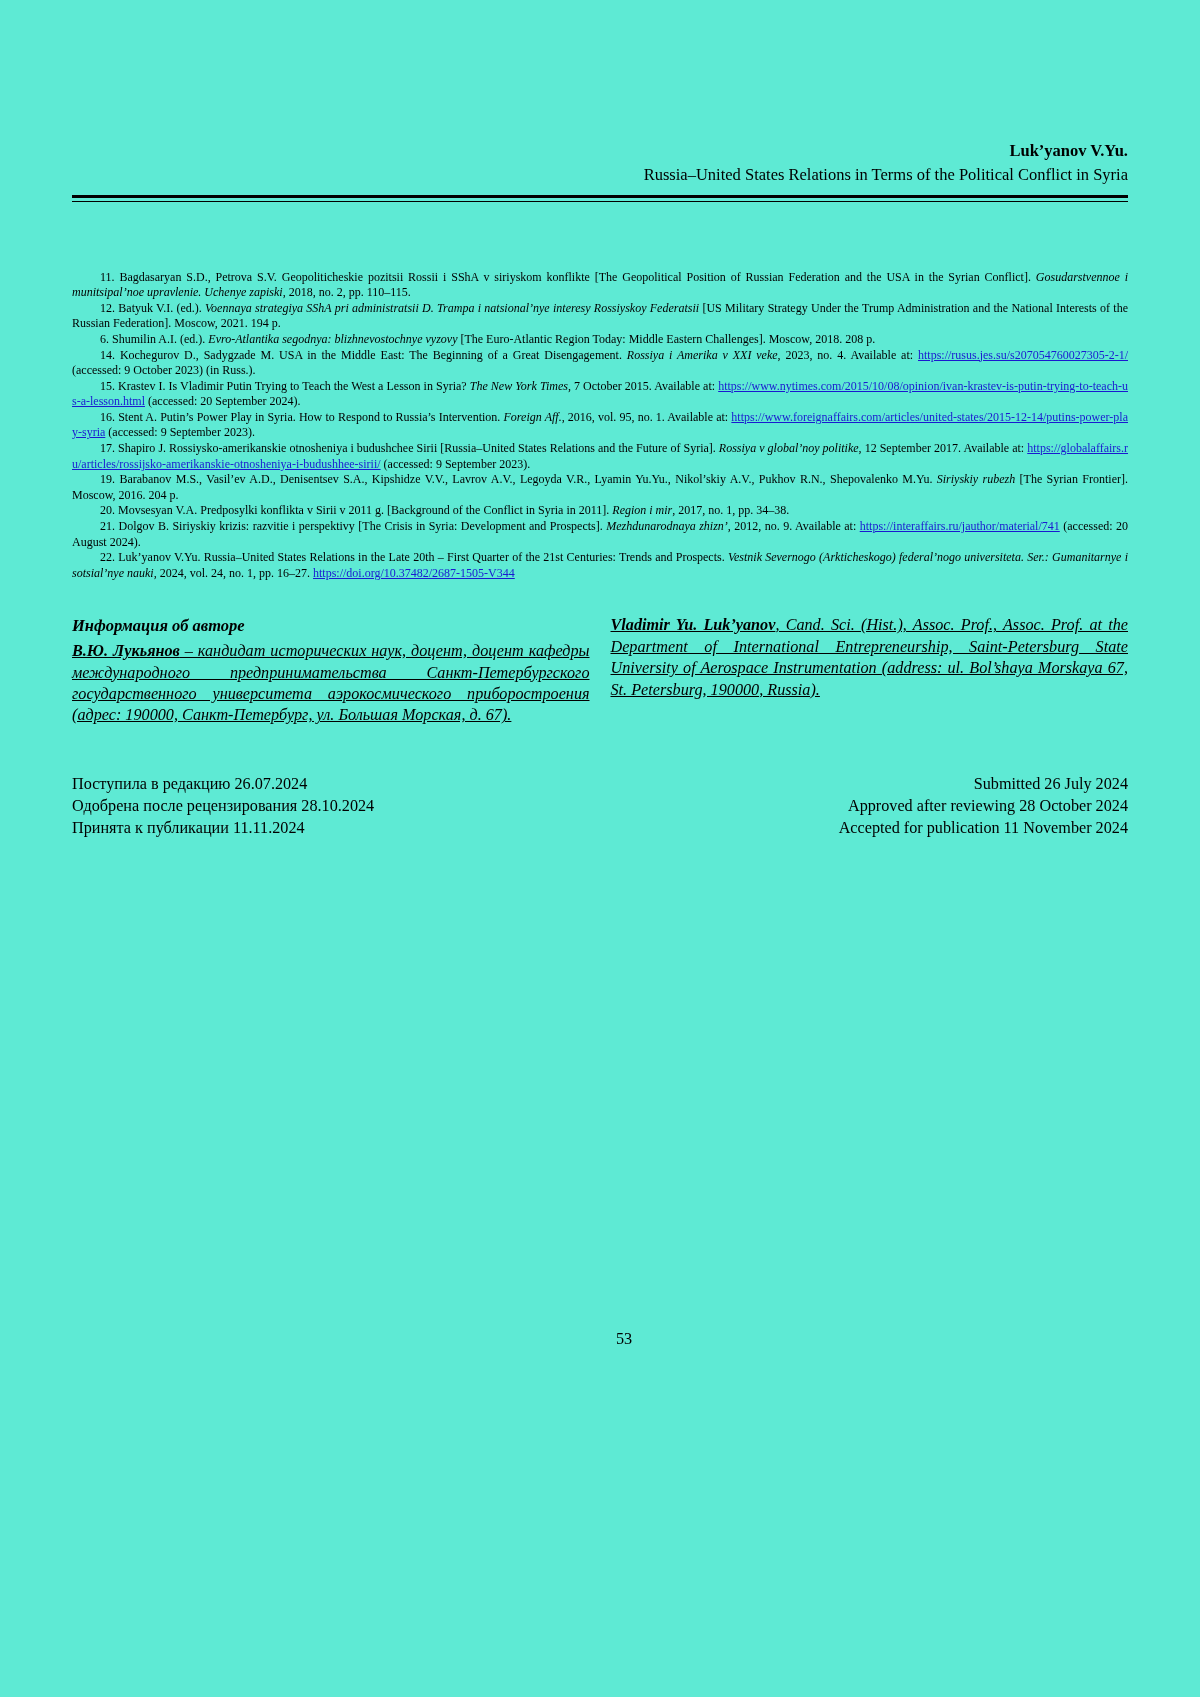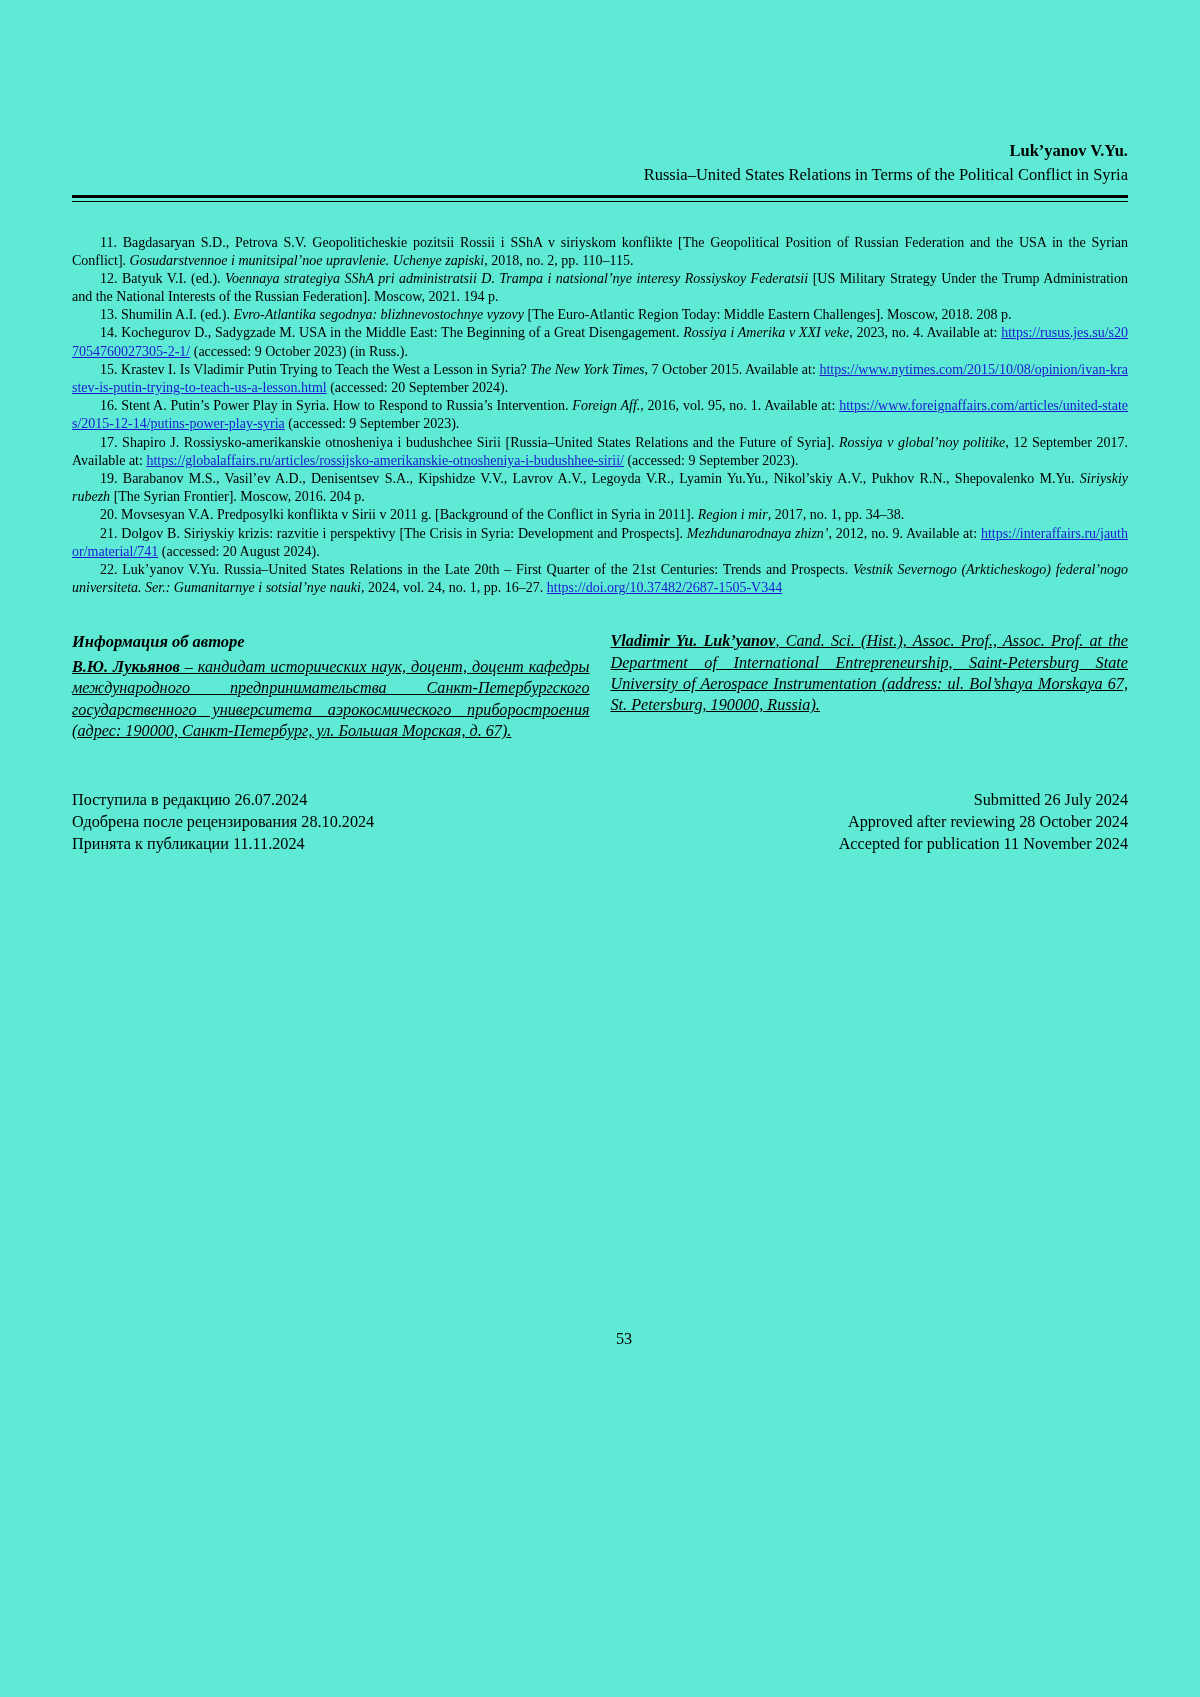--- a/index.html
+++ b/index.html
@@ -38,22 +38,22 @@
   }
   .header-rule {
     margin-top: 8px;
     border-top: 3px solid #000;
     border-bottom: 1px solid #000;
     height: 3px;
     box-sizing: content-box;
   }
   
   .refs {
-    margin-top: 32px;
-    font-size: 14px;
+    margin-top: 68px;
+    font-size: 12px;
     line-height: 1.30;
     text-align: justify;
   }
   .ref {
     text-indent: 28px;
     margin: 0;
     padding: 0;
   }
   .it { font-style: italic; }
   a.link {
@@ -113,21 +113,21 @@
 
     <div class="header-block">
       <div class="header-author">Luk’yanov V.Yu.</div>
       <div class="header-title">Russia–United States Relations in Terms of the Political Conflict in Syria</div>
     </div>
     <div class="header-rule"></div>
 
     <div class="refs" id="refs-container">
         <p class="ref"><span>11. Bagdasaryan S.D., Petrova S.V. Geopoliticheskie pozitsii Rossii i SShA v siriyskom konflikte [The Geopolitical Position of Russian Federation and the USA in the Syrian Conflict]. </span><span class="it">Gosudarstvennoe i munitsipal’noe upravlenie. Uchenye zapiski</span><span>, 2018, no. 2, pp. 110–115.</span></p>
         <p class="ref"><span>12. Batyuk V.I. (ed.). </span><span class="it">Voennaya strategiya SShA pri administratsii D. Trampa i natsional’nye interesy Rossiyskoy Federatsii</span><span> [US Military Strategy Under the Trump Administration and the National Interests of the Russian Federation]. Moscow, 2021. 194 p.</span></p>
-        <p class="ref"><span>13. Shumilin A.I. (ed.). </span><span class="it">Evro-Atlantika segodnya: blizhnevostochnye vyzovy</span><span> [The Euro-Atlantic Region Today: Middle Eastern Challenges]. Moscow, 2018. 208 p.</span></p>
+        <p class="ref"><span>6. Shumilin A.I. (ed.). </span><span class="it">Evro-Atlantika segodnya: blizhnevostochnye vyzovy</span><span> [The Euro-Atlantic Region Today: Middle Eastern Challenges]. Moscow, 2018. 208 p.</span></p>
         <p class="ref"><span>14. Kochegurov D., Sadygzade M. USA in the Middle East: The Beginning of a Great Disengagement. </span><span class="it">Rossiya i Amerika v XXI veke</span><span>, 2023, no. 4. Available at: </span><a class="link" href="#">https://rusus.jes.su/s207054760027305-2-1/</a><span> (accessed: 9 October 2023) (in Russ.).</span></p>
         <p class="ref"><span>15. Krastev I. Is Vladimir Putin Trying to Teach the West a Lesson in Syria? </span><span class="it">The New York Times</span><span>, 7 October 2015. Available    at:    </span><a class="link" href="#">https://www.nytimes.com/2015/10/08/opinion/ivan-krastev-is-putin-trying-to-teach-us-a-lesson.html</a><span> (accessed: 20 September 2024).</span></p>
         <p class="ref"><span>16. Stent A. Putin’s Power Play in Syria. How to Respond to Russia’s Intervention. </span><span class="it">Foreign Aff.</span><span>, 2016, vol. 95, no. 1. Available at: </span><a class="link" href="#">https://www.foreignaffairs.com/articles/united-states/2015-12-14/putins-power-play-syria</a><span> (accessed: 9 September 2023).</span></p>
         <p class="ref"><span>17. Shapiro J. Rossiysko-amerikanskie otnosheniya i budushchee Sirii [Russia–United States Relations and the Future of Syria]. </span><span class="it">Rossiya v global’noy politike</span><span>, 12 September 2017. Available at: </span><a class="link" href="#">https://globalaffairs.ru/articles/rossijsko-amerikanskie-otnosheniya-i-budushhee-sirii/</a><span> (accessed: 9 September 2023).</span></p>
         <p class="ref"><span>19. Barabanov M.S., Vasil’ev A.D., Denisentsev S.A., Kipshidze V.V., Lavrov A.V., Legoyda V.R., Lyamin Yu.Yu., Nikol’skiy A.V., Pukhov R.N., Shepovalenko M.Yu. </span><span class="it">Siriyskiy rubezh</span><span> [The Syrian Frontier]. Moscow, 2016. 204 p.</span></p>
         <p class="ref"><span>20. Movsesyan V.A. Predposylki konflikta v Sirii v 2011 g. [Background of the Conflict in Syria in 2011]. </span><span class="it">Region i mir</span><span>, 2017, no. 1, pp. 34–38.</span></p>
         <p class="ref"><span>21. Dolgov B. Siriyskiy krizis: razvitie i perspektivy [The Crisis in Syria: Development and Prospects]. </span><span class="it">Mezhdunarodnaya zhizn’</span><span>, 2012, no. 9. Available at: </span><a class="link" href="#">https://interaffairs.ru/jauthor/material/741</a><span> (accessed: 20 August 2024).</span></p>
         <p class="ref"><span>22. Luk’yanov V.Yu. Russia–United States Relations in the Late 20th – First Quarter of the 21st Centuries: Trends and Prospects. </span><span class="it">Vestnik Severnogo (Arkticheskogo) federal’nogo universiteta. Ser.: Gumanitarnye i sotsial’nye nauki</span><span>, 2024, vol. 24, no. 1, pp. 16–27. </span><a class="link" href="#">https://doi.org/10.37482/2687-1505-V344</a></p>
       </div>
 

